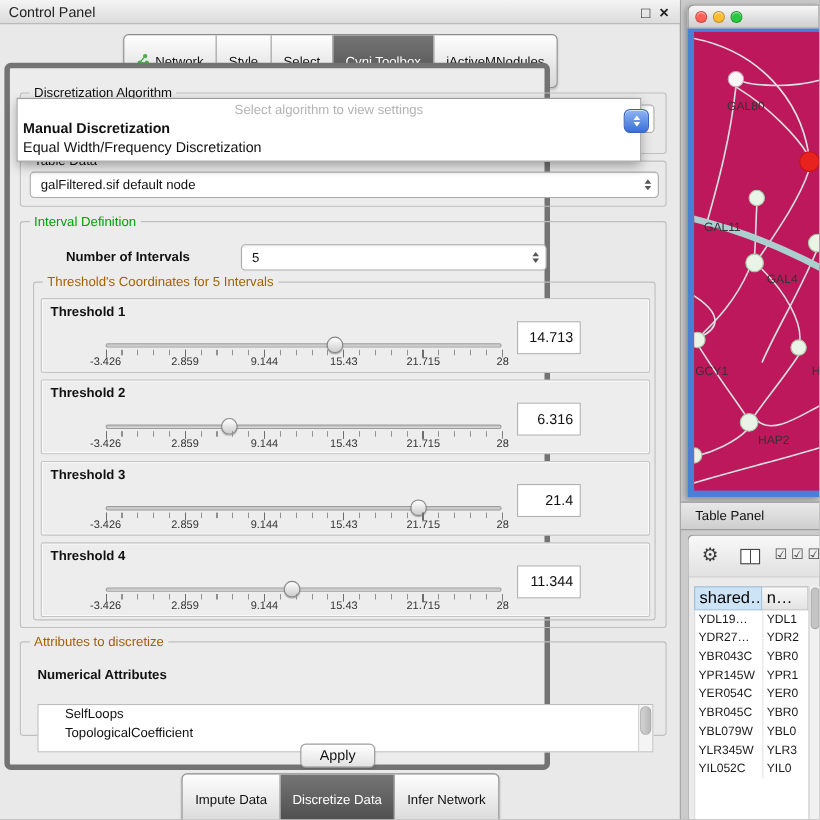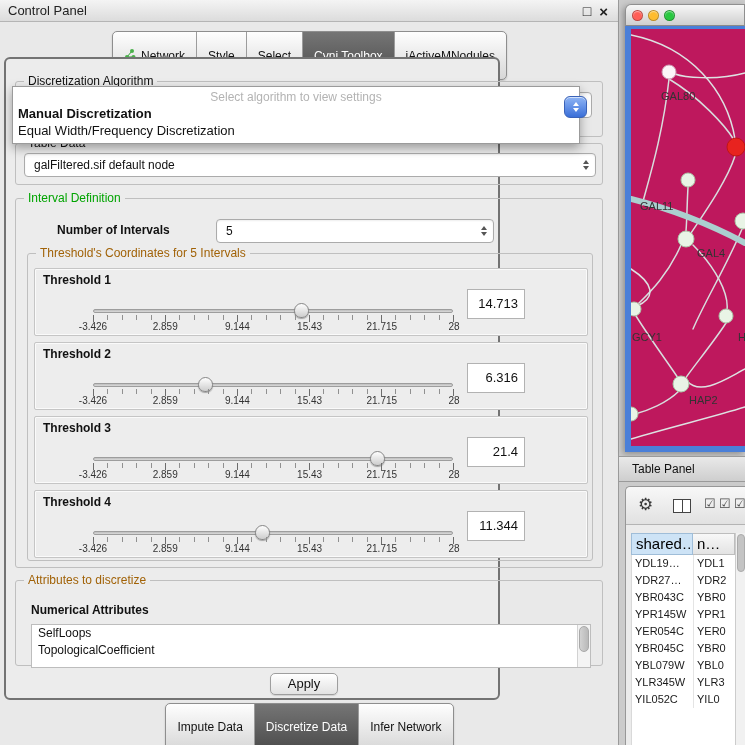--- a/index.html
+++ b/index.html
@@ -14,21 +14,21 @@
   .winbtns .close { font-weight:bold; font-size:15px; }
 
   .tabbar, .bottombar { position:absolute; left:0; width:619px; display:flex; justify-content:center; }
   .tabbar { top:31px; }
   .bottombar { top:703px; }
   .seg { display:inline-flex; border:1px solid #8e8e8e; border-radius:5px; overflow:hidden; background:linear-gradient(#fefefe,#d7d7d7); box-shadow:0 1px 2px rgba(0,0,0,.18); }
   .seg .tab { padding:16px 11px; font-size:12px; color:#111; border-left:1px solid #9c9c9c; display:flex; align-items:center; gap:5px; white-space:nowrap; }
   .seg .tab:first-child { border-left:none; }
   .seg .tab.sel { background:linear-gradient(#757575,#4c4c4c); color:#fff; }
 
-  .main-box { position:absolute; left:4px; top:57px; width:496px; height:643px; background:#ececec; border:2px solid #737373; border-radius:6px; }
+  .main-box { position:absolute; left:4px; top:57px; width:496px; height:643px; background:#ececec; border:5px solid #737373; border-radius:6px; }
 
   .group { position:absolute; border:1px solid #bfbfbf; border-radius:3px; }
   .gtitle { position:absolute; top:-8px; left:8px; background:#ececec; padding:0 4px; font-size:12px; white-space:nowrap; color:#111; }
   .gtitle.green { color:#00a400; }
   .gtitle.blue { color:#a16207; }
 
   .combo { position:absolute; background:#fff; border:1px solid #ababab; border-radius:4px; font-size:12px; color:#111; display:flex; align-items:center; padding:0 24px 0 9px; box-shadow:inset 0 1px 2px rgba(0,0,0,.07); }
   .combo .ctext { overflow:hidden; white-space:nowrap; }
   .arrows { position:absolute; right:6px; top:50%; transform:translateY(-50%); }
   .au { display:block; width:0; height:0; border-left:3.5px solid transparent; border-right:3.5px solid transparent; border-bottom:4px solid #555; margin-bottom:2px; }
@@ -249,21 +249,21 @@
                 <span style="left: 100%;">28</span>
               </div>
             <div class="valbox">11.344</div>
           </div>
         </div>
       </div>
 
       <div class="group" style="left:9px; top:521px; width:588px; height:86px;">
         <span class="gtitle blue">Attributes to discretize</span>
         <div class="boldlabel" style="left:15px; top:22px;">Numerical Attributes</div>
-        <div class="listbox" style="left:15px; top:43px; width:560px; height:44px;">
+        <div class="listbox" style="left:15px; top:56px; width:560px; height:44px;padding-left:18px;">
           <div class="item">SelfLoops</div>
           <div class="item">TopologicalCoefficient</div>
           <div class="vscroll">
               <div class="vthumb"></div>
             </div>
         </div>
       </div>
 
       <div class="btn" style="left:264px; top:614px; width:68px; height:22px;">Apply</div>
     </div>

